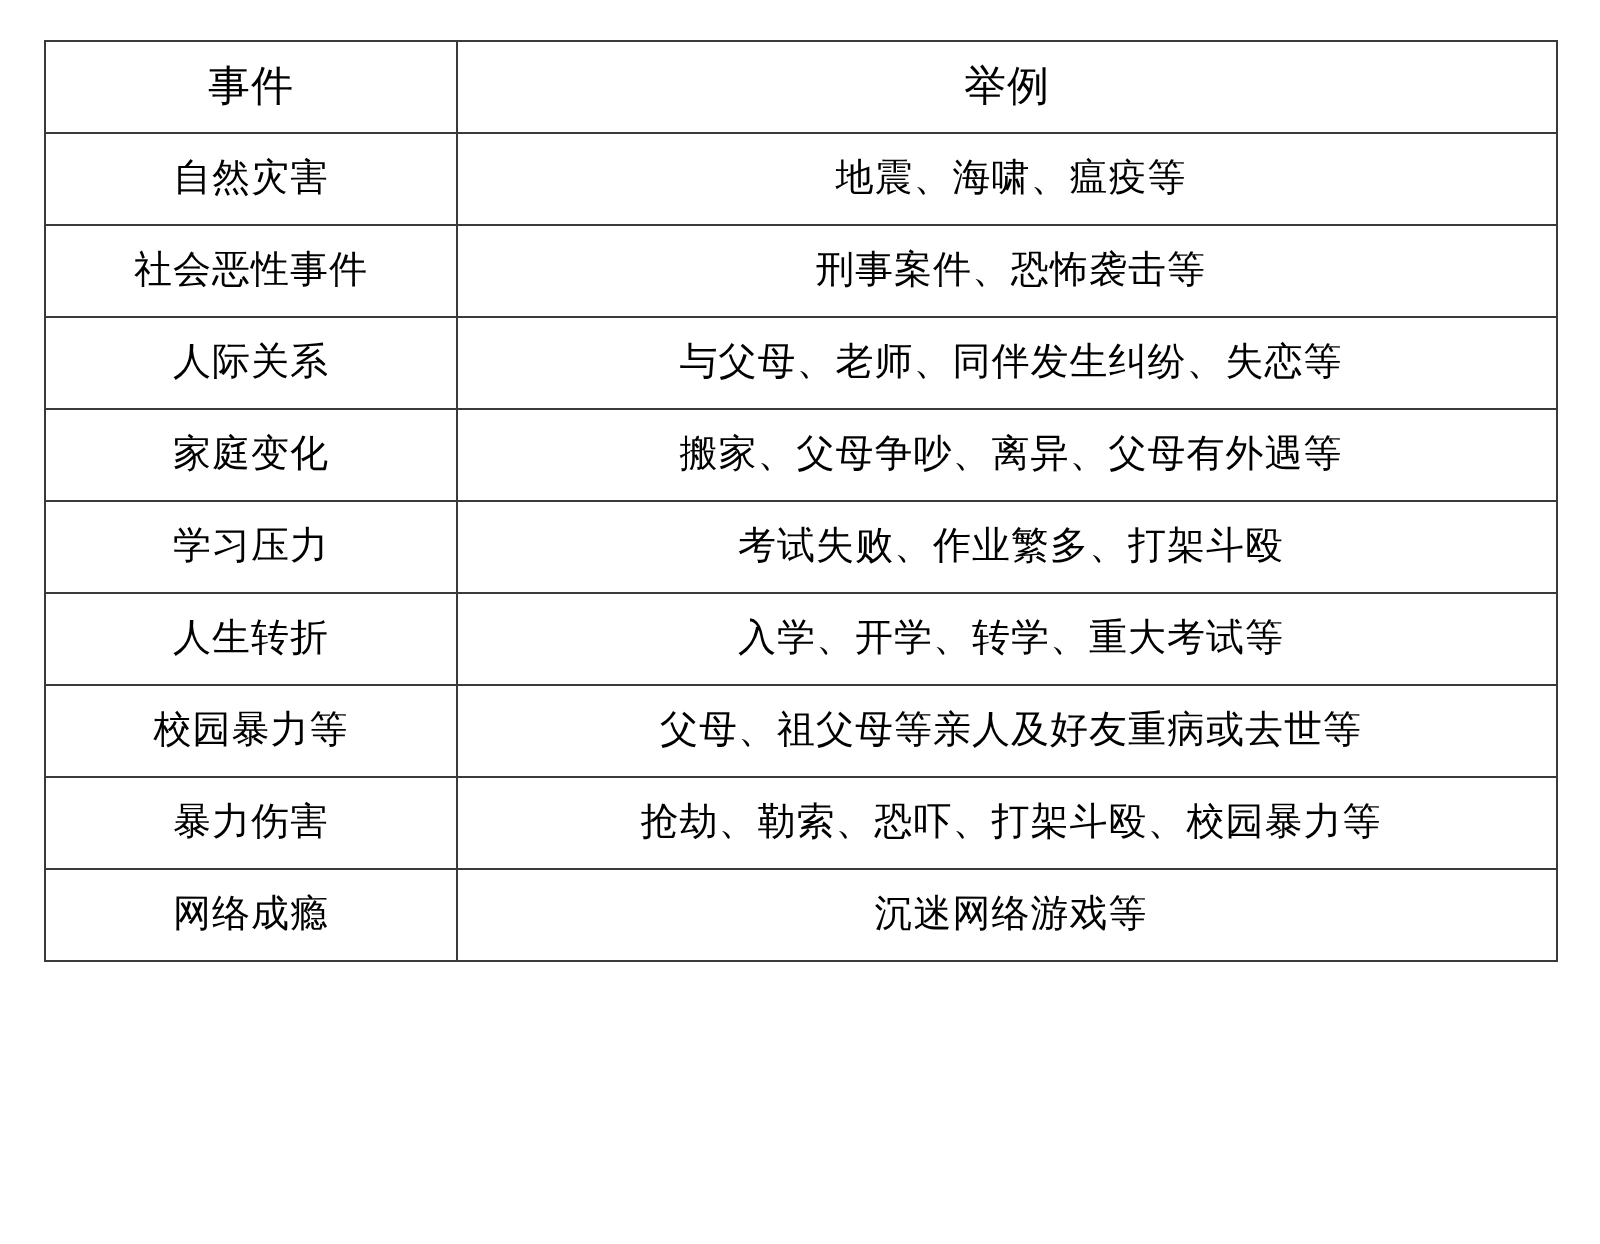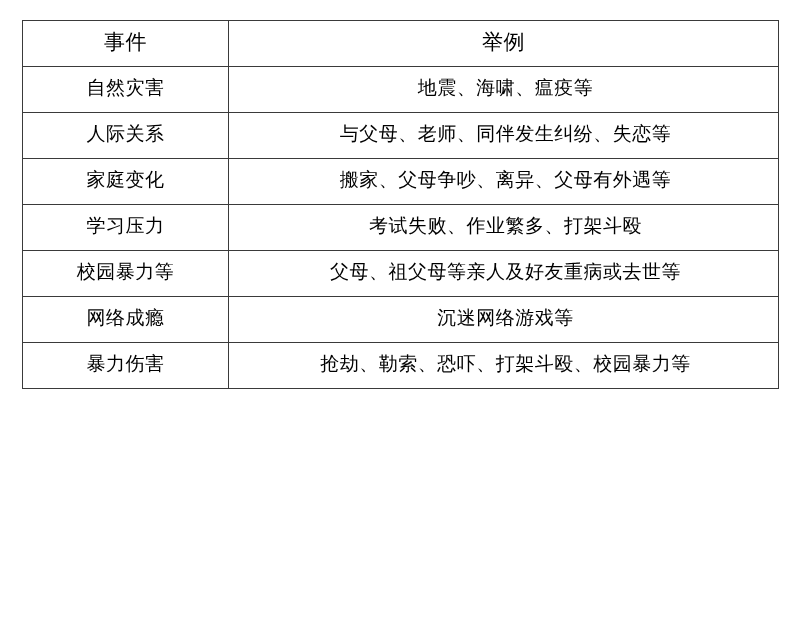--- a/index.html
+++ b/index.html
@@ -14,21 +14,20 @@
     color: #000000;
     overflow: hidden;
   }
   .page {
     width: 800px;
     height: 622px;
     position: relative;
     background: #ffffff;
     box-sizing: border-box;
     padding: 20px 22px 18px 22px;
-    font-family: Liberation Mono, monospace;
   }
   table.event-table {
     border-collapse: collapse;
     width: 756px;
     table-layout: fixed;
     background: #ffffff;
   }
   table.event-table col.col-event { width: 206px; }
   table.event-table col.col-example { width: 550px; }
   table.event-table td {
@@ -66,38 +65,46 @@
     <tbody>
       <tr class="header-row">
         <td>事件</td>
         <td>举例</td>
       </tr>
       <tr>
         <td class="cell-event">自然灾害</td>
         <td class="cell-example">地震、海啸、瘟疫等</td>
       </tr>
       <tr>
+        <td class="cell-event">社会恶性事件</td>
+        <td class="cell-example">刑事案件、恐怖袭击等</td>
+      </tr>
+      <tr>
         <td class="cell-event">人际关系</td>
         <td class="cell-example">与父母、老师、同伴发生纠纷、失恋等</td>
       </tr>
       <tr>
         <td class="cell-event">家庭变化</td>
         <td class="cell-example">搬家、父母争吵、离异、父母有外遇等</td>
       </tr>
       <tr>
         <td class="cell-event">学习压力</td>
         <td class="cell-example">考试失败、作业繁多、打架斗殴</td>
       </tr>
       <tr>
+        <td class="cell-event">人生转折</td>
+        <td class="cell-example">入学、开学、转学、重大考试等</td>
+      </tr>
+      <tr>
         <td class="cell-event">校园暴力等</td>
         <td class="cell-example">父母、祖父母等亲人及好友重病或去世等</td>
       </tr>
       <tr>
+        <td class="cell-event">暴力伤害</td>
+        <td class="cell-example">抢劫、勒索、恐吓、打架斗殴、校园暴力等</td>
+      </tr>
+      <tr>
         <td class="cell-event">网络成瘾</td>
         <td class="cell-example">沉迷网络游戏等</td>
-      </tr>
-      <tr>
-        <td class="cell-event">暴力伤害</td>
-        <td class="cell-example">抢劫、勒索、恐吓、打架斗殴、校园暴力等</td>
       </tr>
     </tbody>
   </table>
 </div>
 
 </body></html>

